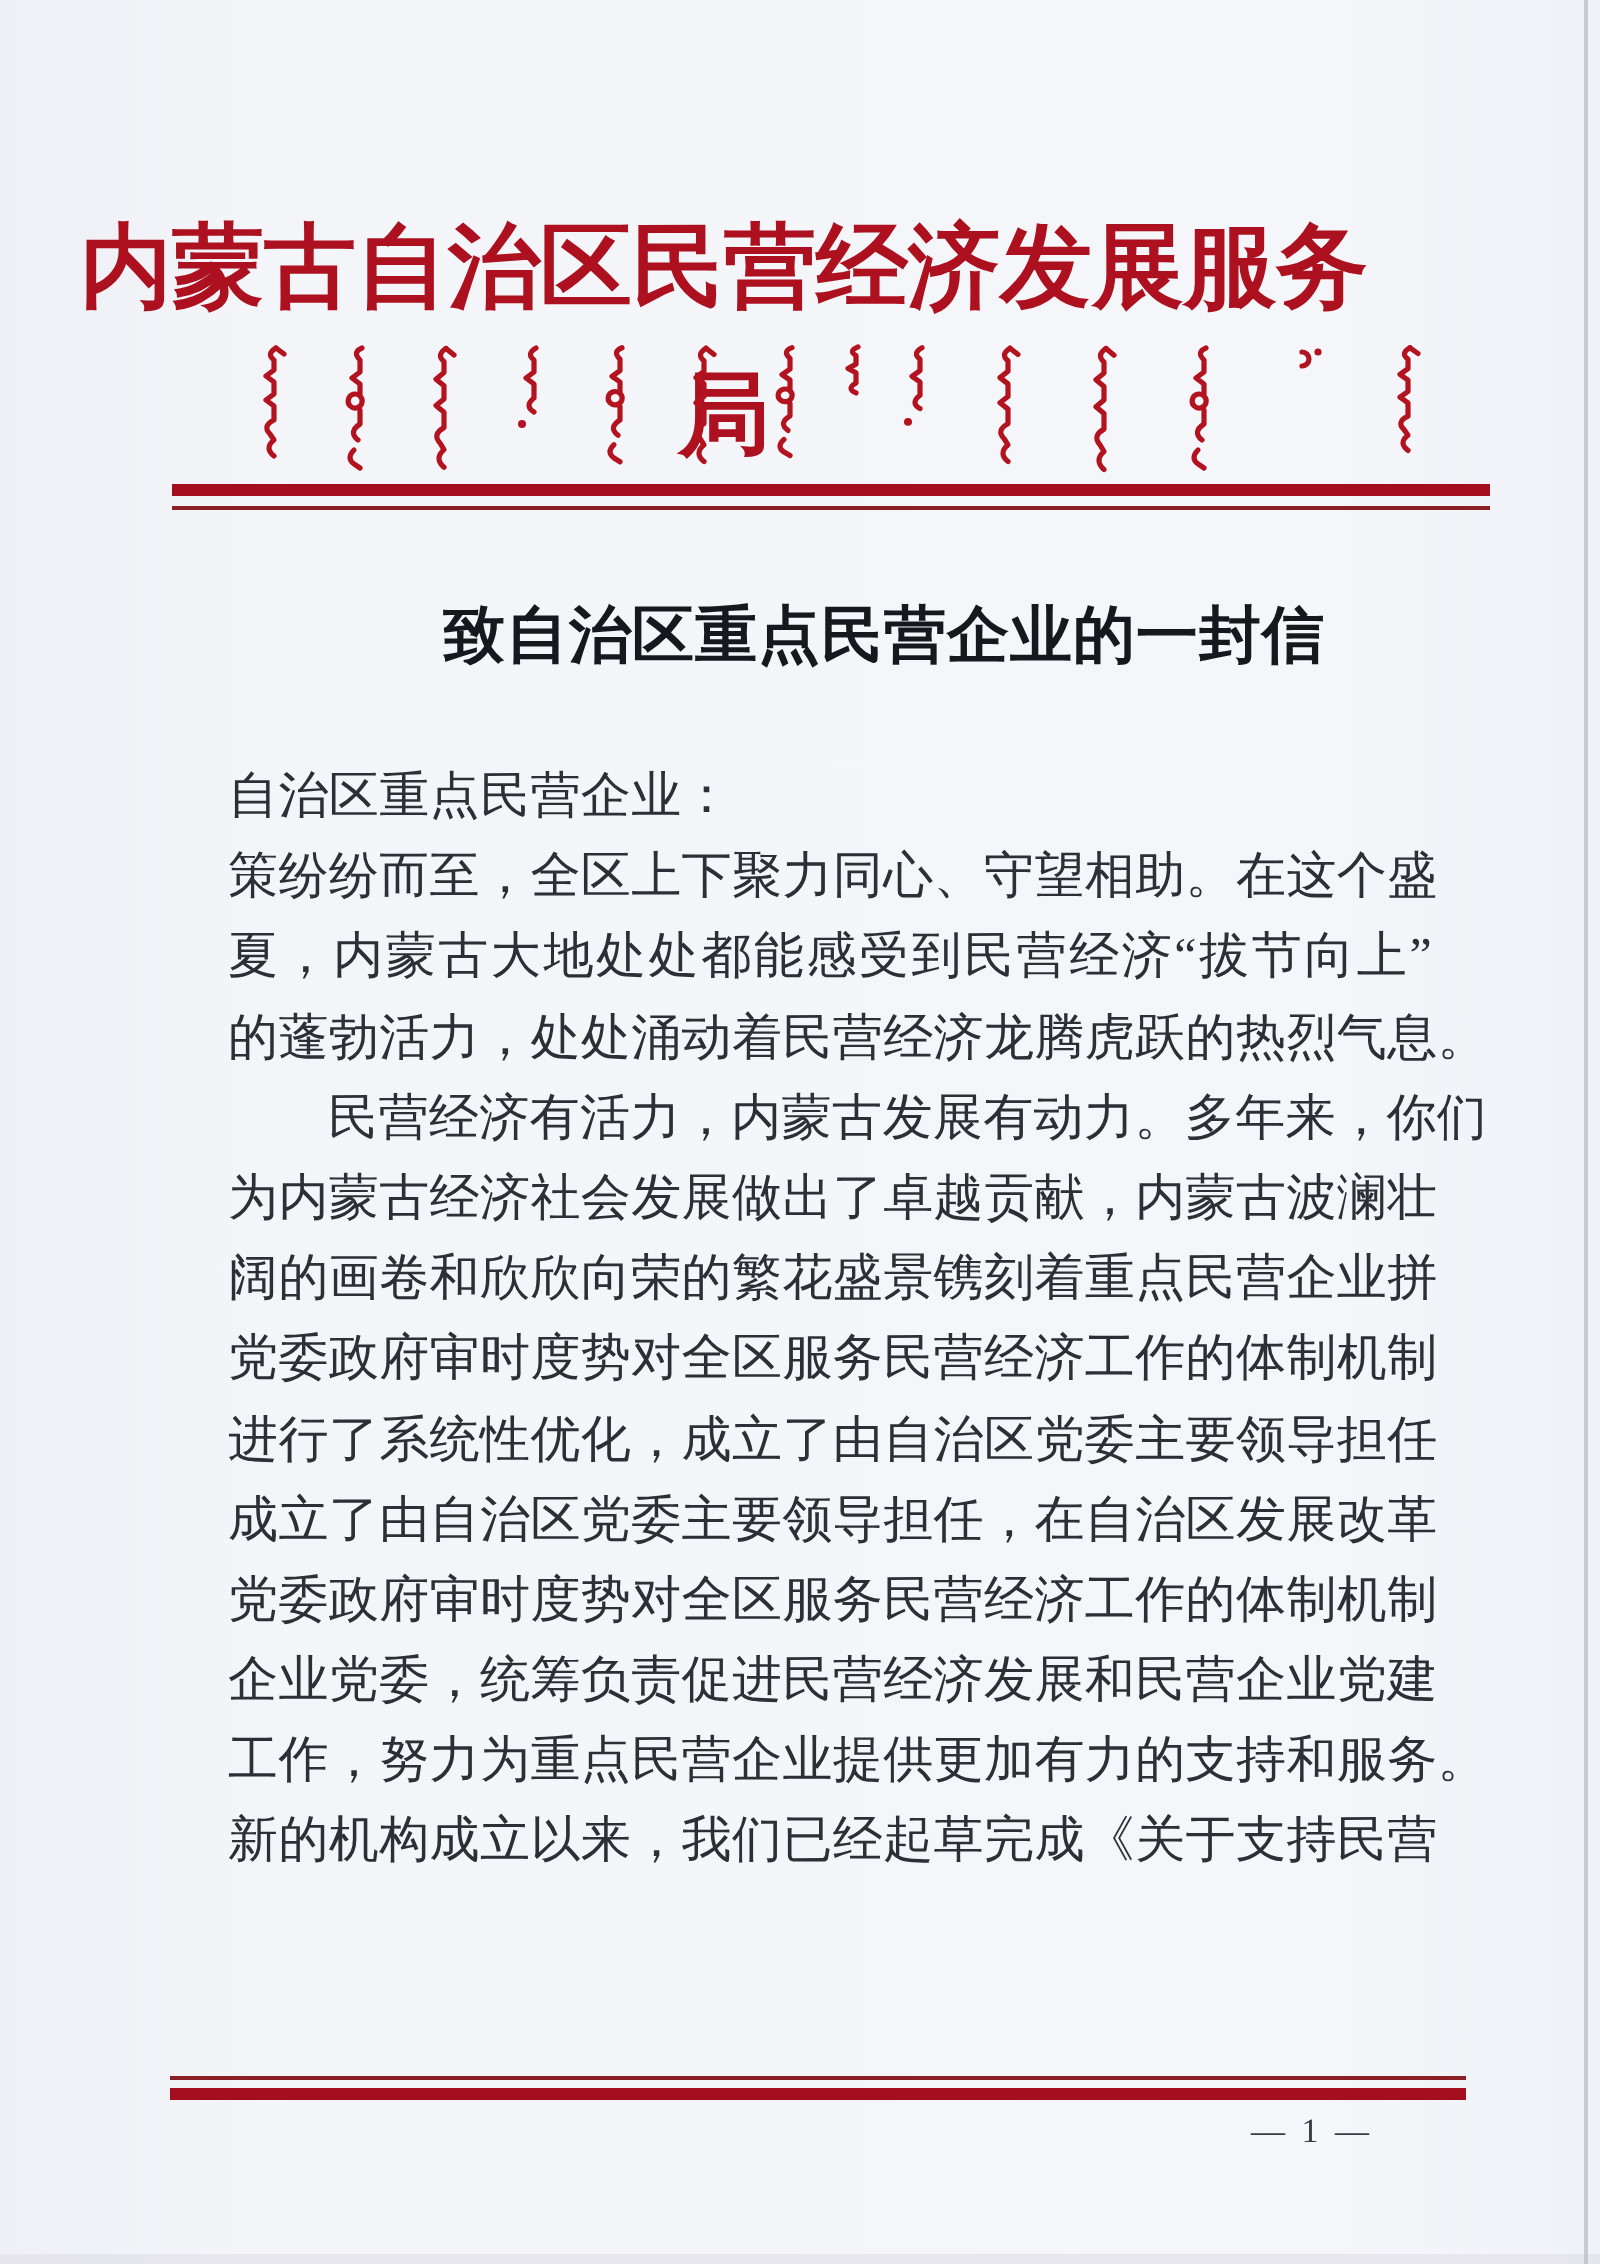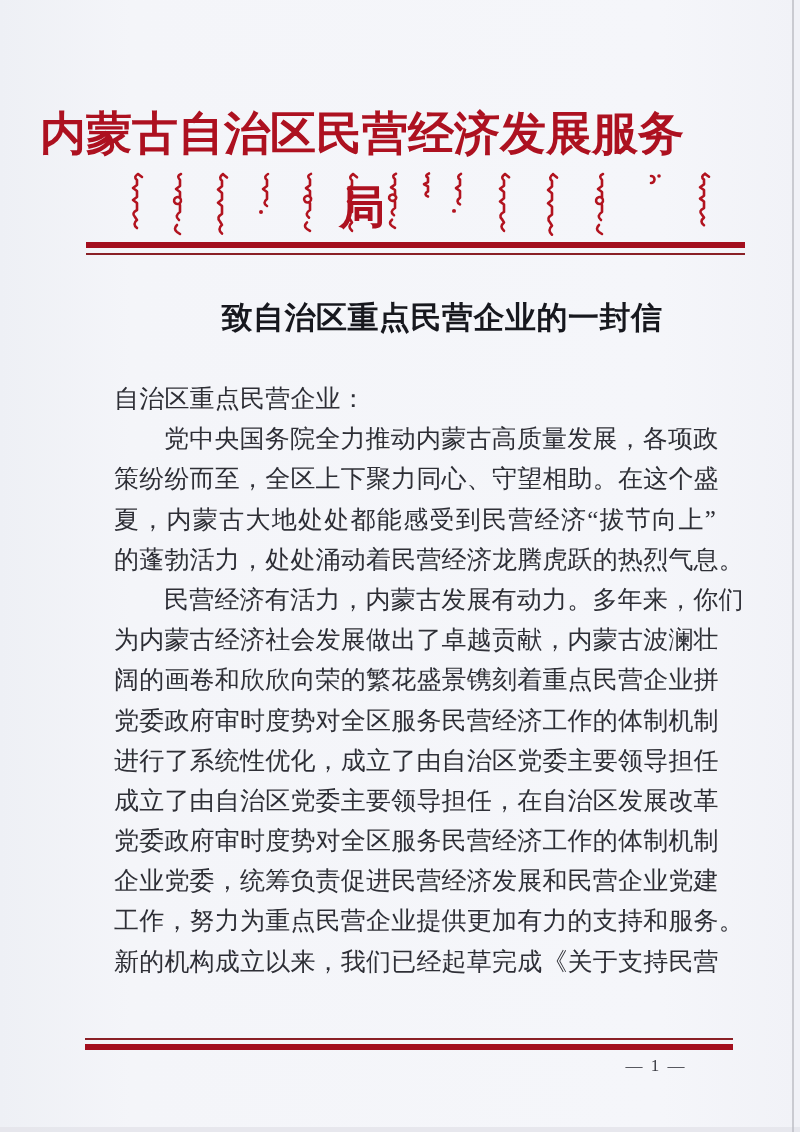--- a/index.html
+++ b/index.html
@@ -131,21 +131,20 @@
 
   <div class="rule rule-header">
     <div class="thick"></div>
     <div class="thin"></div>
   </div>
 
   <h1 class="doc-title">致自治区重点民营企业的一封信</h1>
 
   <div class="letter-body">
       <div class="body-line no-justify">自治区重点民营企业：</div>
-      <div class="body-line indent">党中央国务院全力推动内蒙古高质量发展，各项政</div>
       <div class="body-line">策纷纷而至，全区上下聚力同心、守望相助。在这个盛</div>
       <div class="body-line">夏，内蒙古大地处处都能感受到民营经济“拔节向上”</div>
       <div class="body-line">的蓬勃活力，处处涌动着民营经济龙腾虎跃的热烈气息。</div>
       <div class="body-line indent">民营经济有活力，内蒙古发展有动力。多年来，你们</div>
       <div class="body-line">为内蒙古经济社会发展做出了卓越贡献，内蒙古波澜壮</div>
       <div class="body-line">阔的画卷和欣欣向荣的繁花盛景镌刻着重点民营企业拼</div>
       <div class="body-line">党委政府审时度势对全区服务民营经济工作的体制机制</div>
       <div class="body-line">进行了系统性优化，成立了由自治区党委主要领导担任</div>
       <div class="body-line">成立了由自治区党委主要领导担任，在自治区发展改革</div>
       <div class="body-line">党委政府审时度势对全区服务民营经济工作的体制机制</div>

